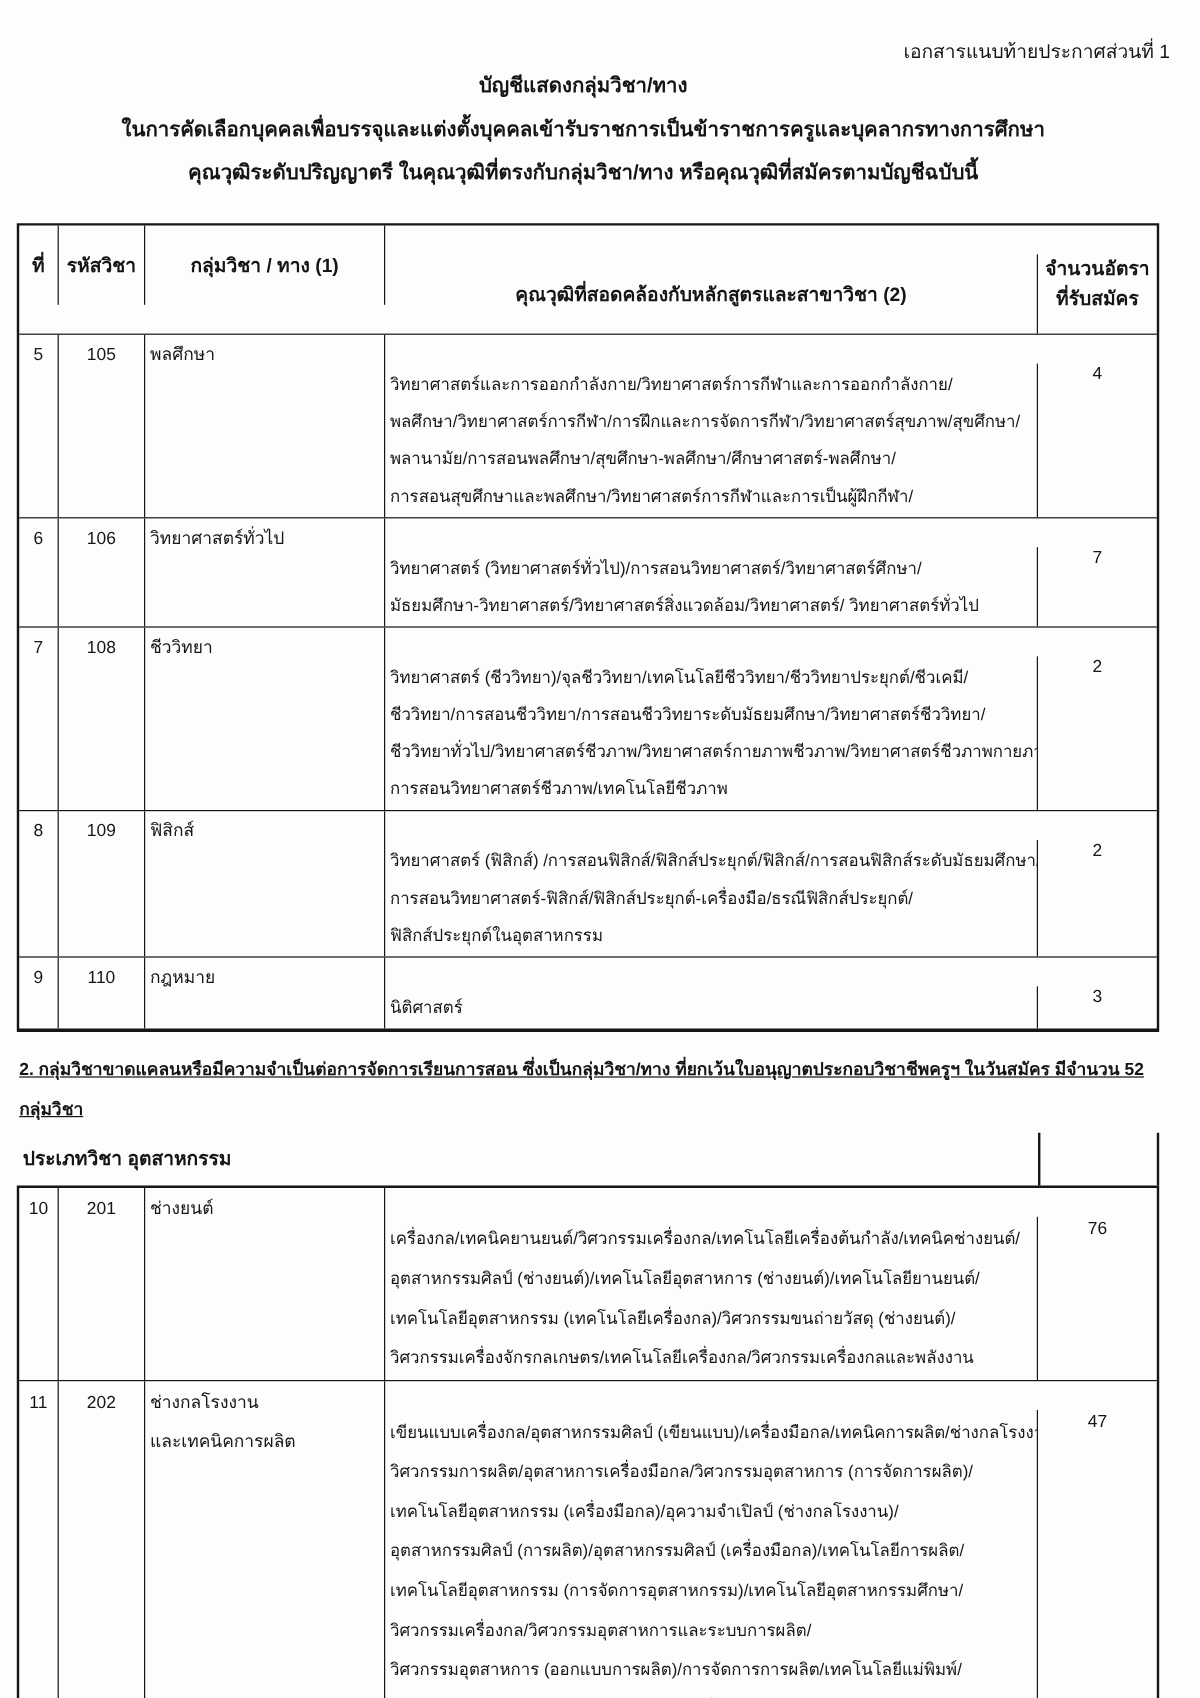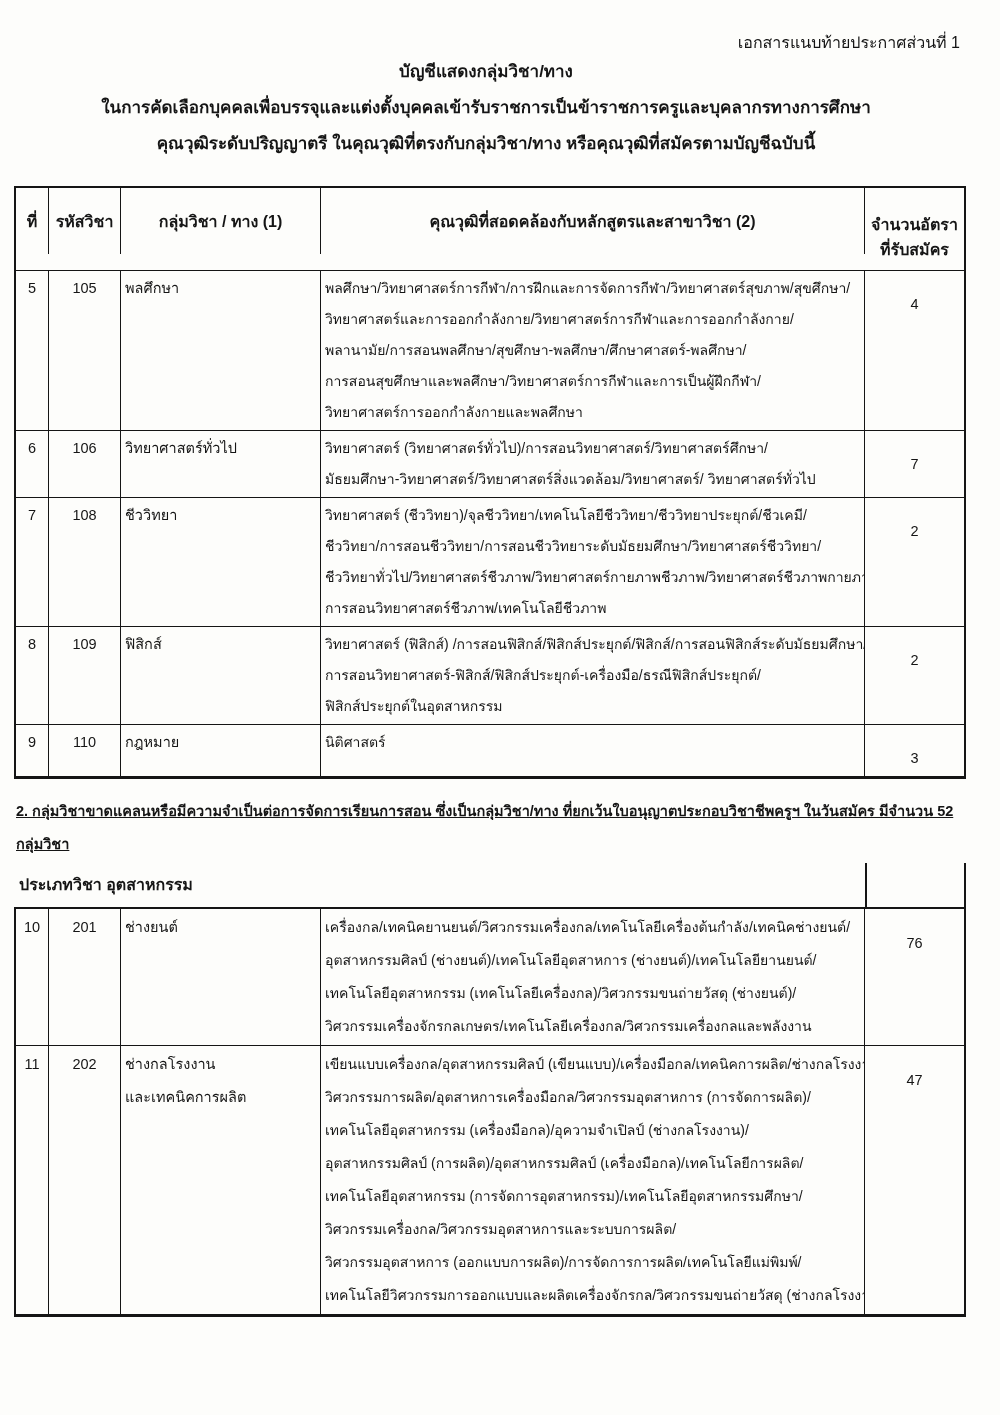--- a/index.html
+++ b/index.html
@@ -2,36 +2,36 @@
 <html style="--ink: #151515; --paper: #fdfdfb;"><head>
 <meta charset="utf-8">
 <style>
   :root { --ink:#151515; --paper:#fdfdfb; }
   html,body{ margin:0; padding:0; background:#ffffff; }
   .sheet{
     position:relative; width:1000px; height:1415px; background:var(--paper);
     font-family:"Liberation Sans","DejaVu Sans",sans-serif; color:var(--ink);
     overflow:hidden;
   }
-  .corner-note{ position:absolute; top:30px; right:40px; font-size:16px; white-space:nowrap; }
+  .corner-note{ position:absolute; top:30px; right:25px; font-size:16px; white-space:nowrap; }
   .titles{ padding-top:54px; width:972px; text-align:center; font-weight:bold; font-size:17px; }
   .title-line{ line-height:36px; white-space:nowrap; }
 
   .tbl{ margin-left:14px; width:952px; box-sizing:border-box;
         border:2px solid var(--ink); border-bottom-width:3px; }
   .tbl1{ margin-top:24px; }
   .trow{ display:flex; border-top:1.5px solid var(--ink); }
   .trow:first-child{ border-top:none; }
   .cell{ box-sizing:border-box; border-right:1.5px solid var(--ink);
          padding:2px 4px; overflow:hidden; }
   .cell:last-child{ border-right:none; }
   .c1{ width:33px; }
   .c2{ width:72px; }
   .c3{ width:200px; }
-  .c4{ width:544px; }
+  .c4{ width:544px;margin-top:24px; }
   .c5{ width:99px; flex:1;margin-top:16px; }
   .num{ text-align:center; }
   .ln{ white-space:nowrap; }
   .t1 .ln{ line-height:31px; font-size:14.5px; }
   .t2 .ln{ line-height:33px; font-size:14.5px; }
   .t1 .c4 .ln, .t2 .c4 .ln{ font-size:14px; }
 
   .hdr .cell{ display:flex; align-items:center; justify-content:center;
               text-align:center; font-weight:bold; font-size:16px;
               height:66px; padding:0 2px; flex-direction:column; }
@@ -75,25 +75,24 @@
         <div class="cell c1 num">
           <div class="ln">5</div>
         </div>
         <div class="cell c2 num">
           <div class="ln">105</div>
         </div>
         <div class="cell c3">
           <div class="ln">พลศึกษา</div>
         </div>
         <div class="cell c4">
+          <div class="ln">วิทยาศาสตร์และการออกกำลังกาย/วิทยาศาสตร์การกีฬาและการออกกำลังกาย/</div>
           <div class="ln">พลศึกษา/วิทยาศาสตร์การกีฬา/การฝึกและการจัดการกีฬา/วิทยาศาสตร์สุขภาพ/สุขศึกษา/</div>
-          <div class="ln">วิทยาศาสตร์และการออกกำลังกาย/วิทยาศาสตร์การกีฬาและการออกกำลังกาย/</div>
           <div class="ln">พลานามัย/การสอนพลศึกษา/สุขศึกษา-พลศึกษา/ศึกษาศาสตร์-พลศึกษา/</div>
           <div class="ln">การสอนสุขศึกษาและพลศึกษา/วิทยาศาสตร์การกีฬาและการเป็นผู้ฝึกกีฬา/</div>
-          <div class="ln">วิทยาศาสตร์การออกกำลังกายและพลศึกษา</div>
         </div>
         <div class="cell c5 num">
           <div class="ln">4</div>
         </div>
       </div>
       <div class="trow">
         <div class="cell c1 num">
           <div class="ln">6</div>
         </div>
         <div class="cell c2 num">

